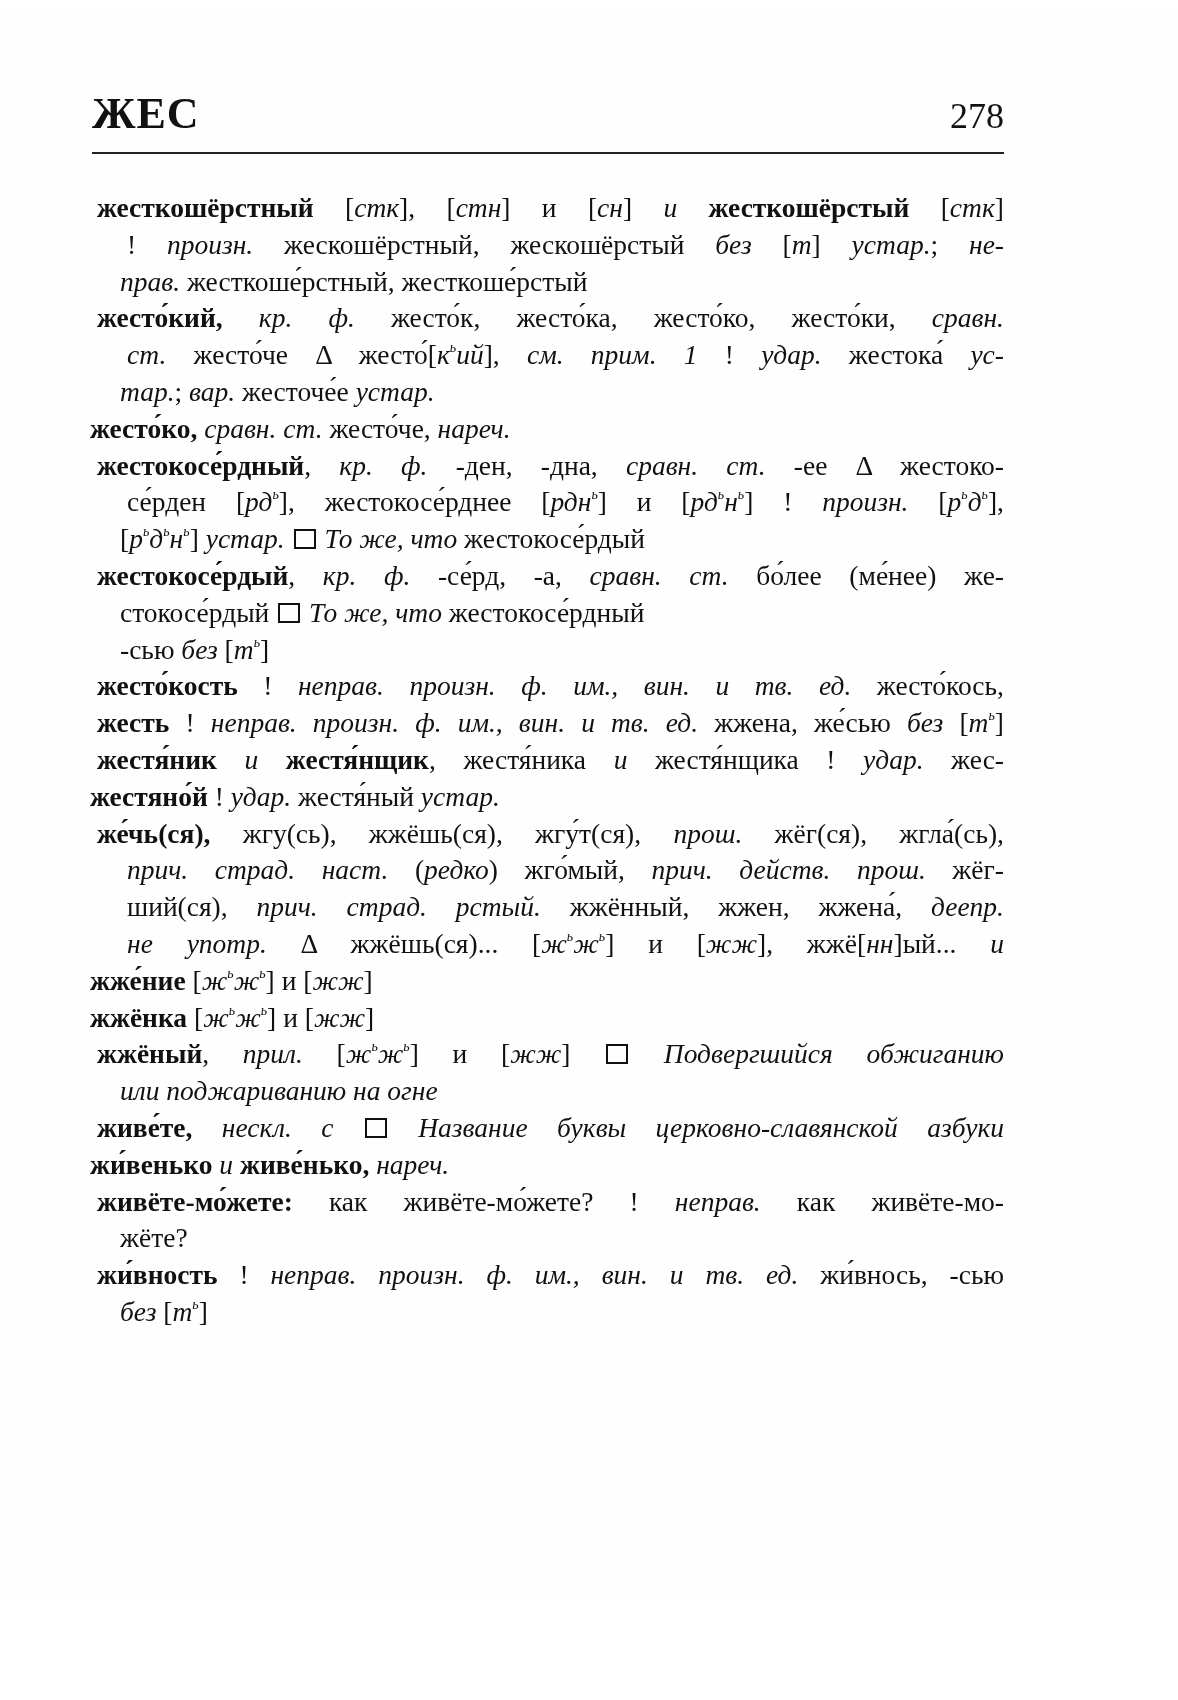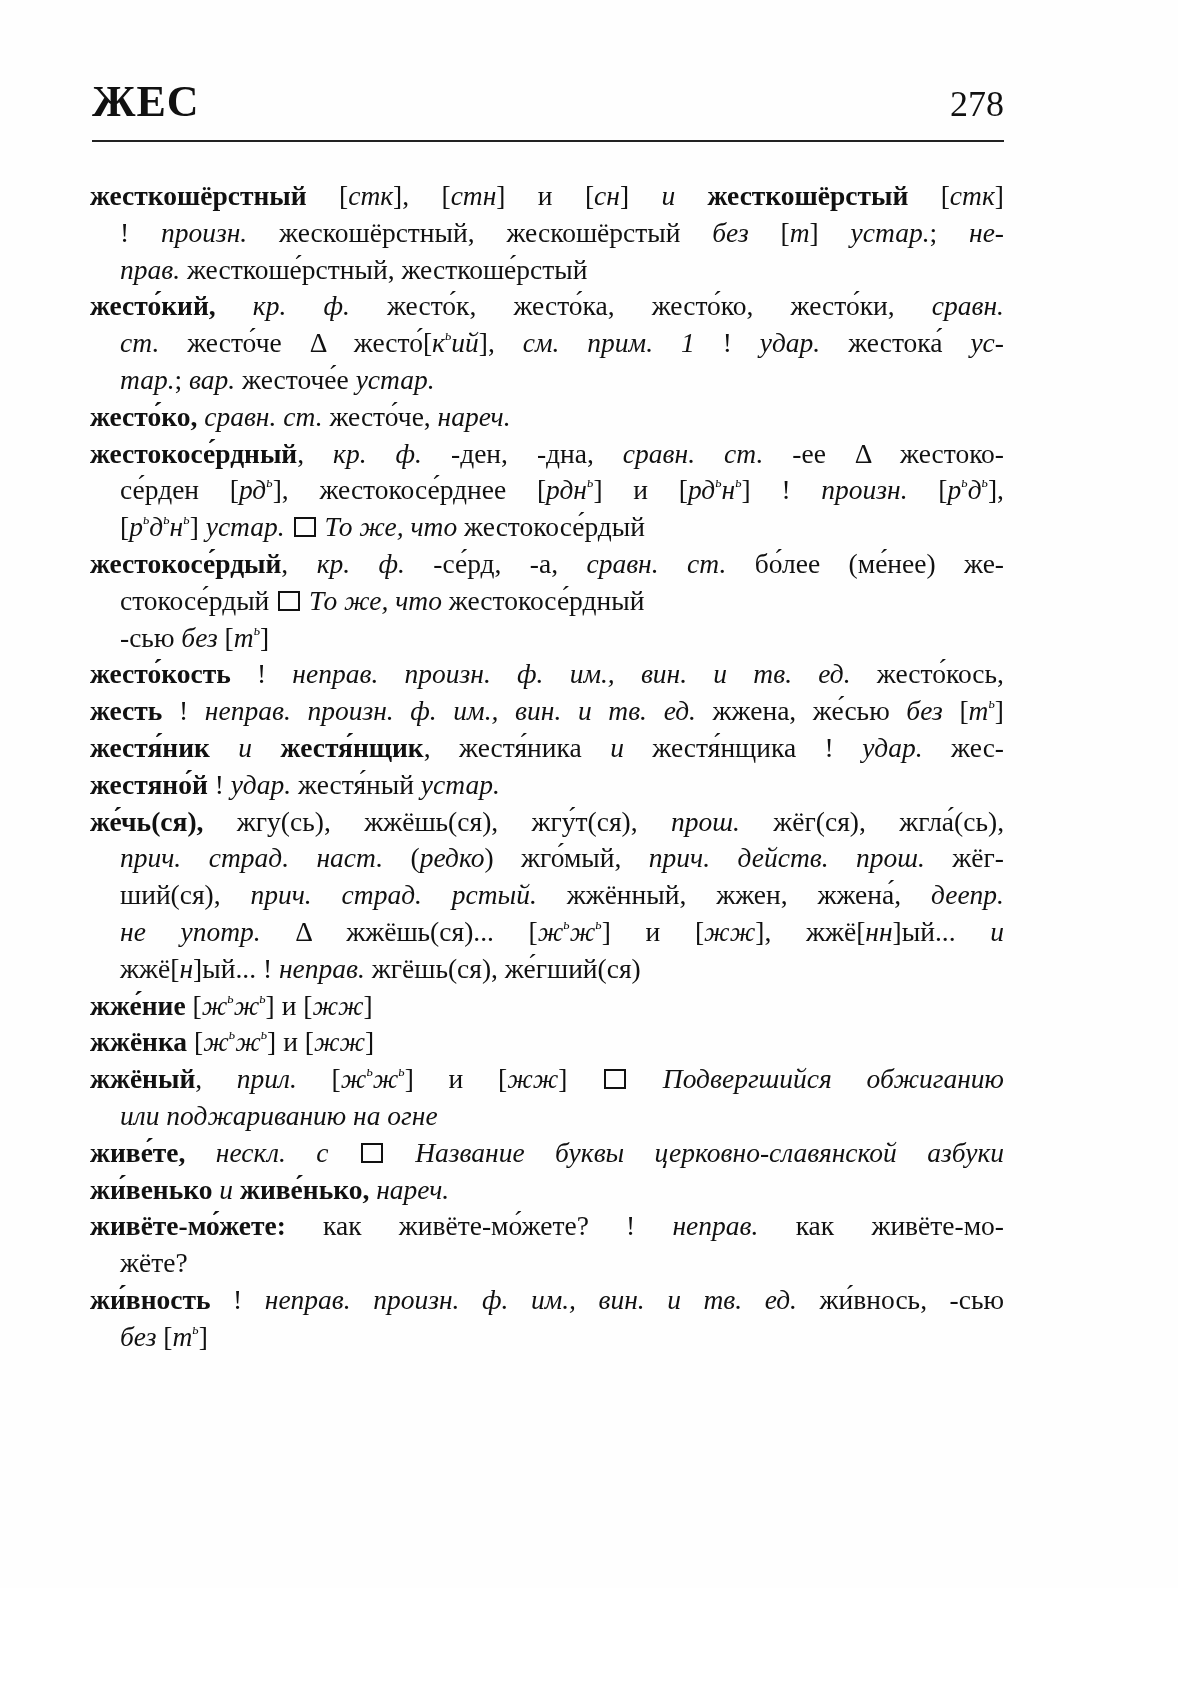--- a/index.html
+++ b/index.html
@@ -1,25 +1,25 @@
 <!DOCTYPE html>
 <html><head>
   <meta charset="utf-8">
   <style>
     html, body { margin: 0; padding: 0; background: #ffffff; }
     body { width: 1178px; height: 1700px; position: relative; overflow: hidden; color: #111; }
-    .page { position: absolute; left: 0; top: 0; width: 1178px; height: 1588px; background: #fefefe; }
+    .page { position: absolute; left: 0; top: 12px; width: 1178px; height: 1588px; background: #fefefe; }
     .header { position: absolute; left: 92px; top: 78px; width: 912px; height: 60px; }
     .running-head { position: absolute; left: 0; top: 0; font-family: "Liberation Serif", serif; font-weight: bold; font-size: 44px; letter-spacing: 1px; line-height: 48px; }
     .page-number { position: absolute; right: 0; top: 4px; font-family: "Liberation Serif", serif; font-size: 36px; line-height: 44px; }
     .rule { position: absolute; left: 92px; top: 140px; width: 912px; height: 0; border-top: 2px solid #222; }
     .body { position: absolute; left: 90px; top: 178px; width: 914px; font-family: "Liberation Serif", serif; font-size: 27.5px; }
     .line { height: 36.8px; line-height: 36.8px; white-space: nowrap; }
     .line.cont { padding-left: 30px; }
-    .line.just { text-align: justify; text-align-last: justify; }
+    .line.just { text-align: justify; text-align-last: justify; margin-left: 7px; }
     .b { font-weight: bold; }
     .i { font-style: italic; }
     .box { display: inline-block; width: 18px; height: 16px; border: 2px solid #111; vertical-align: -1px; margin: 0 2px; }
     .sup { font-size: 14px; vertical-align: 12px; line-height: 0; }
   </style>
 </head>
 <body>
 
 <div class="page">
   <div class="header">
@@ -42,21 +42,20 @@
       <div class="line cont"><span>стокосе́рдый </span><span class="box"></span><span> </span><span class="i">То же, что</span><span> жестокосе́рдный</span></div>
       <div class="line cont"><span>-сью </span><span class="i">без</span><span> [</span><span class="i">т</span><span class="sup i">ь</span><span>]</span></div>
       <div class="line just"><span class="b">жесто́кость</span><span> ! </span><span class="i">неправ. произн. ф. им., вин. и тв. ед.</span><span> жесто́кось,</span></div>
       <div class="line just"><span class="b">жесть</span><span> ! </span><span class="i">неправ. произн. ф. им., вин. и тв. ед.</span><span> жжена, же́сью </span><span class="i">без</span><span> [</span><span class="i">т</span><span class="sup i">ь</span><span>]</span></div>
       <div class="line just"><span class="b">жестя́ник</span><span class="i"> и </span><span class="b">жестя́нщик</span><span>, жестя́ника </span><span class="i">и</span><span> жестя́нщика ! </span><span class="i">удар.</span><span> жес-</span></div>
       <div class="line"><span class="b">жестяно́й</span><span> ! </span><span class="i">удар.</span><span> жестя́ный </span><span class="i">устар.</span></div>
       <div class="line just"><span class="b">же́чь(ся),</span><span> жгу(сь), жжёшь(ся), жгу́т(ся), </span><span class="i">прош.</span><span> жёг(ся), жгла́(сь),</span></div>
       <div class="line cont just"><span class="i">прич. страд. наст.</span><span> (</span><span class="i">редко</span><span>) жго́мый, </span><span class="i">прич. действ. прош.</span><span> жёг-</span></div>
       <div class="line cont just"><span>ший(ся), </span><span class="i">прич. страд. рстый.</span><span> жжённый, жжен, жжена́, </span><span class="i">деепр.</span></div>
       <div class="line cont just"><span class="i">не употр.</span><span> Δ жжёшь(ся)... [</span><span class="i">ж</span><span class="sup i">ь</span><span class="i">ж</span><span class="sup i">ь</span><span>] и [</span><span class="i">жж</span><span>], жжё[</span><span class="i">нн</span><span>]ый... </span><span class="i">и</span></div>
-      <div class="line cont"><span>жжё[</span><span class="i">н</span><span>]ый... ! </span><span class="i">неправ.</span><span> жгёшь(ся), же́гший(ся)</span></div>
       <div class="line"><span class="b">жже́ние</span><span> [</span><span class="i">ж</span><span class="sup i">ь</span><span class="i">ж</span><span class="sup i">ь</span><span>] и [</span><span class="i">жж</span><span>]</span></div>
       <div class="line"><span class="b">жжёнка</span><span> [</span><span class="i">ж</span><span class="sup i">ь</span><span class="i">ж</span><span class="sup i">ь</span><span>] и [</span><span class="i">жж</span><span>]</span></div>
       <div class="line just"><span class="b">жжёный</span><span>, </span><span class="i">прил.</span><span> [</span><span class="i">ж</span><span class="sup i">ь</span><span class="i">ж</span><span class="sup i">ь</span><span>] и [</span><span class="i">жж</span><span>] </span><span class="box"></span><span> </span><span class="i">Подвергшийся обжиганию</span></div>
       <div class="line cont"><span class="i">или поджариванию на огне</span></div>
       <div class="line just"><span class="b">живе́те,</span><span> </span><span class="i">нескл. с</span><span> </span><span class="box"></span><span> </span><span class="i">Название буквы церковно-славянской азбуки</span></div>
       <div class="line"><span class="b">жи́венько</span><span class="i"> и </span><span class="b">живе́нько,</span><span> </span><span class="i">нареч.</span></div>
       <div class="line just"><span class="b">живёте-мо́жете:</span><span> как живёте-мо́жете? ! </span><span class="i">неправ.</span><span> как живёте-мо-</span></div>
       <div class="line cont"><span>жёте?</span></div>
       <div class="line just"><span class="b">жи́вность</span><span> ! </span><span class="i">неправ. произн. ф. им., вин. и тв. ед.</span><span> жи́внось, -сью</span></div>
       <div class="line cont"><span class="i">без</span><span> [</span><span class="i">т</span><span class="sup i">ь</span><span>]</span></div>

